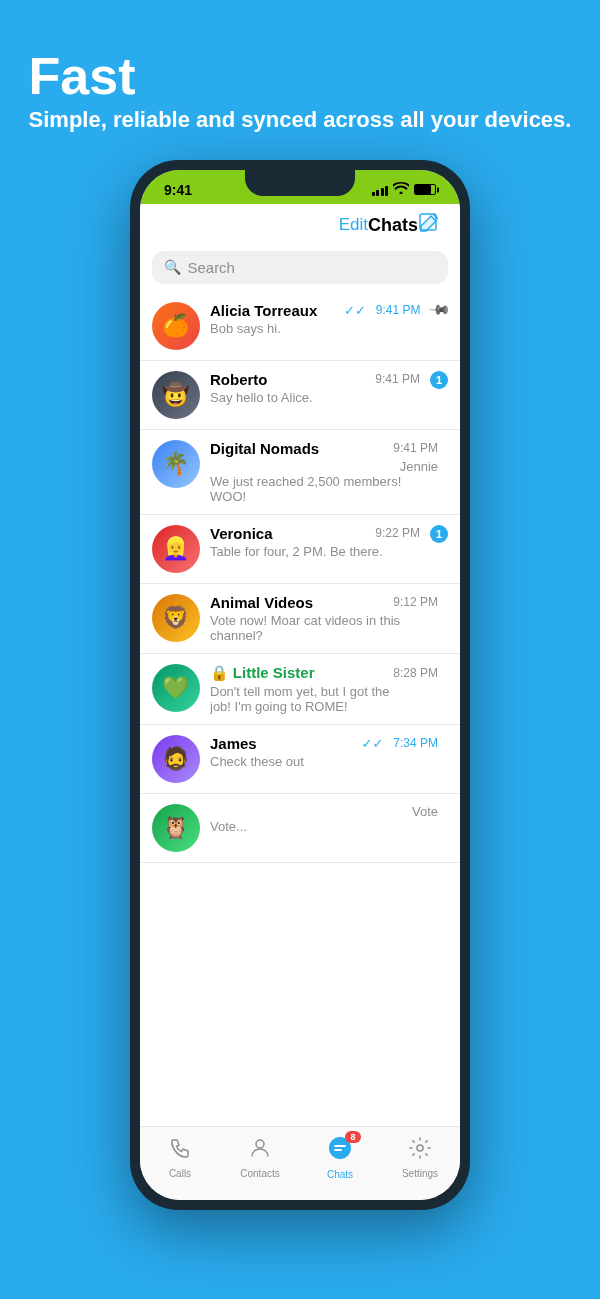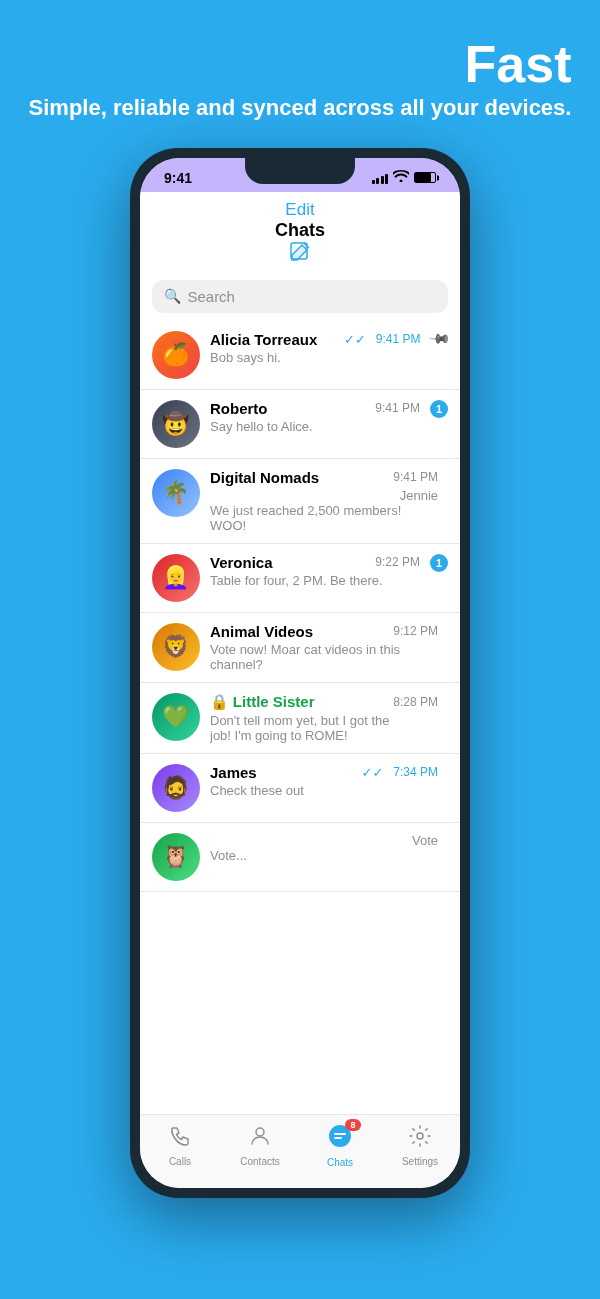--- a/index.html
+++ b/index.html
@@ -9,22 +9,22 @@
       background: #2AABEE;
       font-family: -apple-system, BlinkMacSystemFont, 'Helvetica Neue', sans-serif;
       overflow: hidden;
       display: flex;
       flex-direction: column;
       align-items: center;
     }
 
     
     .header-section {
-      text-align: right;
-      padding-top: 36px;
+      text-align: left;
+      padding-top: 48px;
       padding-bottom: 24px;
     }
     .header-title {
       font-size: 52px;
       font-weight: 900;
       color: #fff;
       line-height: 1.1;
     }
     .header-subtitle {
       font-size: 22px;
@@ -52,21 +52,21 @@
       display: flex;
       flex-direction: column;
     }
 
     
     .status-bar {
       display: flex;
       justify-content: space-between;
       align-items: center;
       padding: 12px 24px 6px;
-      background: #c4b5fd;
+      background: #84cc16;
       position: relative;
     }
     .notch {
       position: absolute;
       top: 0;
       left: 50%;
       transform: translateX(-50%);
       width: 110px;
       height: 26px;
       background: #1a2a35;
@@ -124,21 +124,20 @@
       border-radius: 1px;
     }
 
     
     .nav-bar {
       display: flex;
       justify-content: flex-end;
       align-items: center;
       padding: 8px 20px 8px;
       background: #fff;
-      flex-direction: column;
     }
     .nav-edit {
       color: #2AABEE;
       font-size: 17px;
       font-weight: 400;
     }
     .nav-title {
       font-size: 18px;
       font-weight: 700;
       color: #000;

